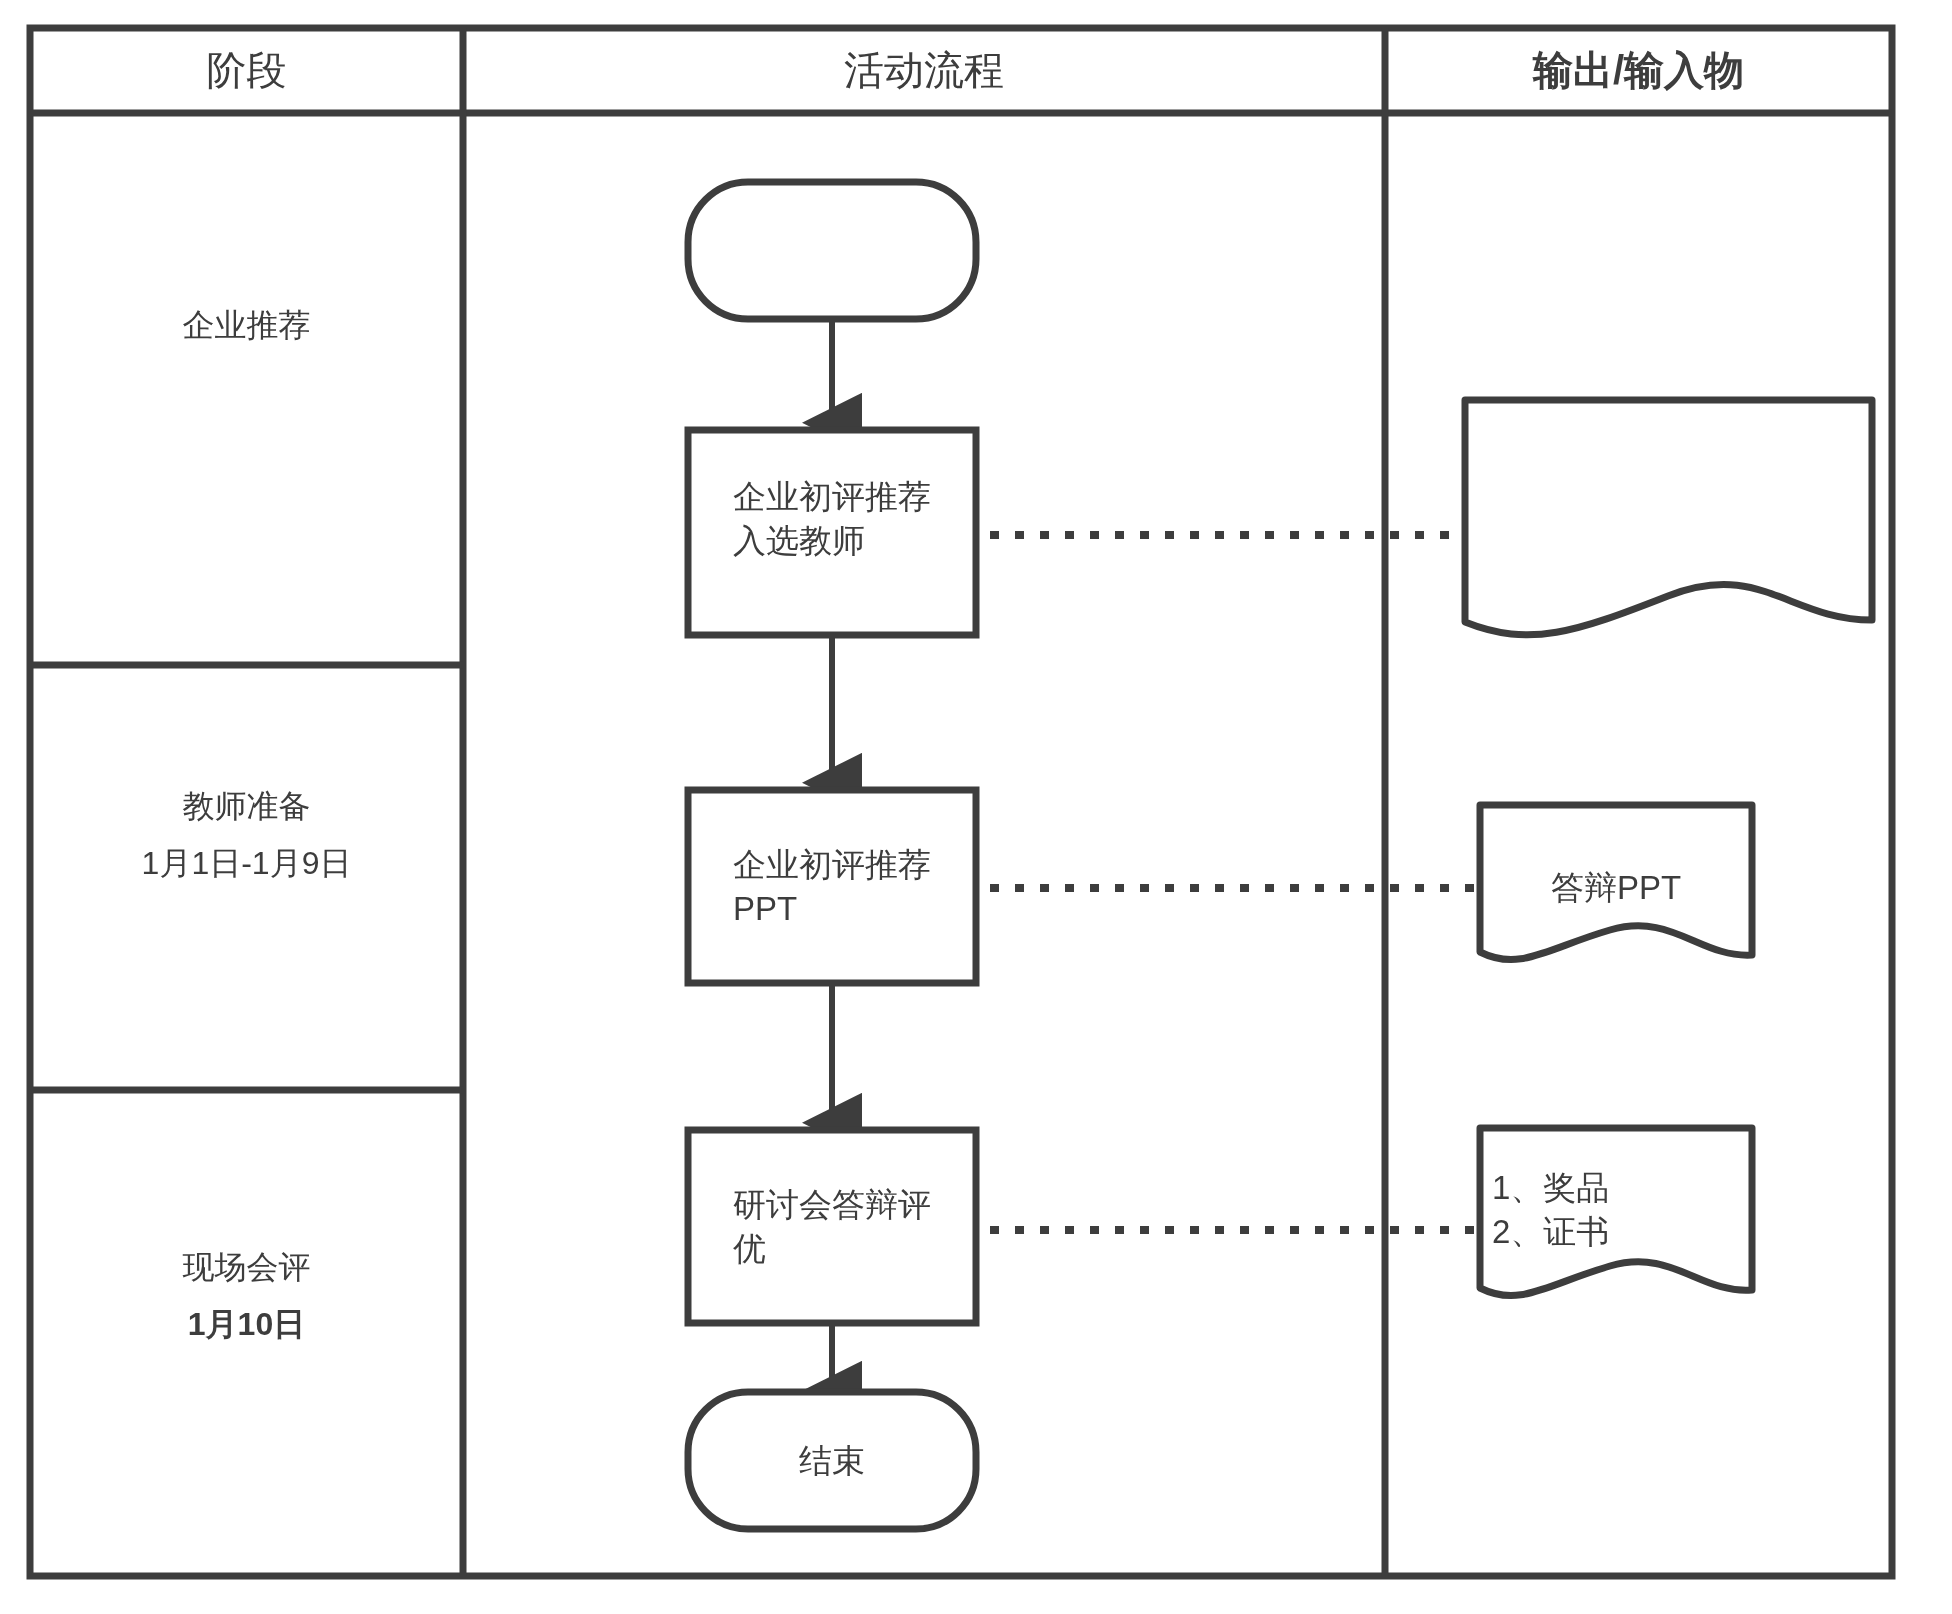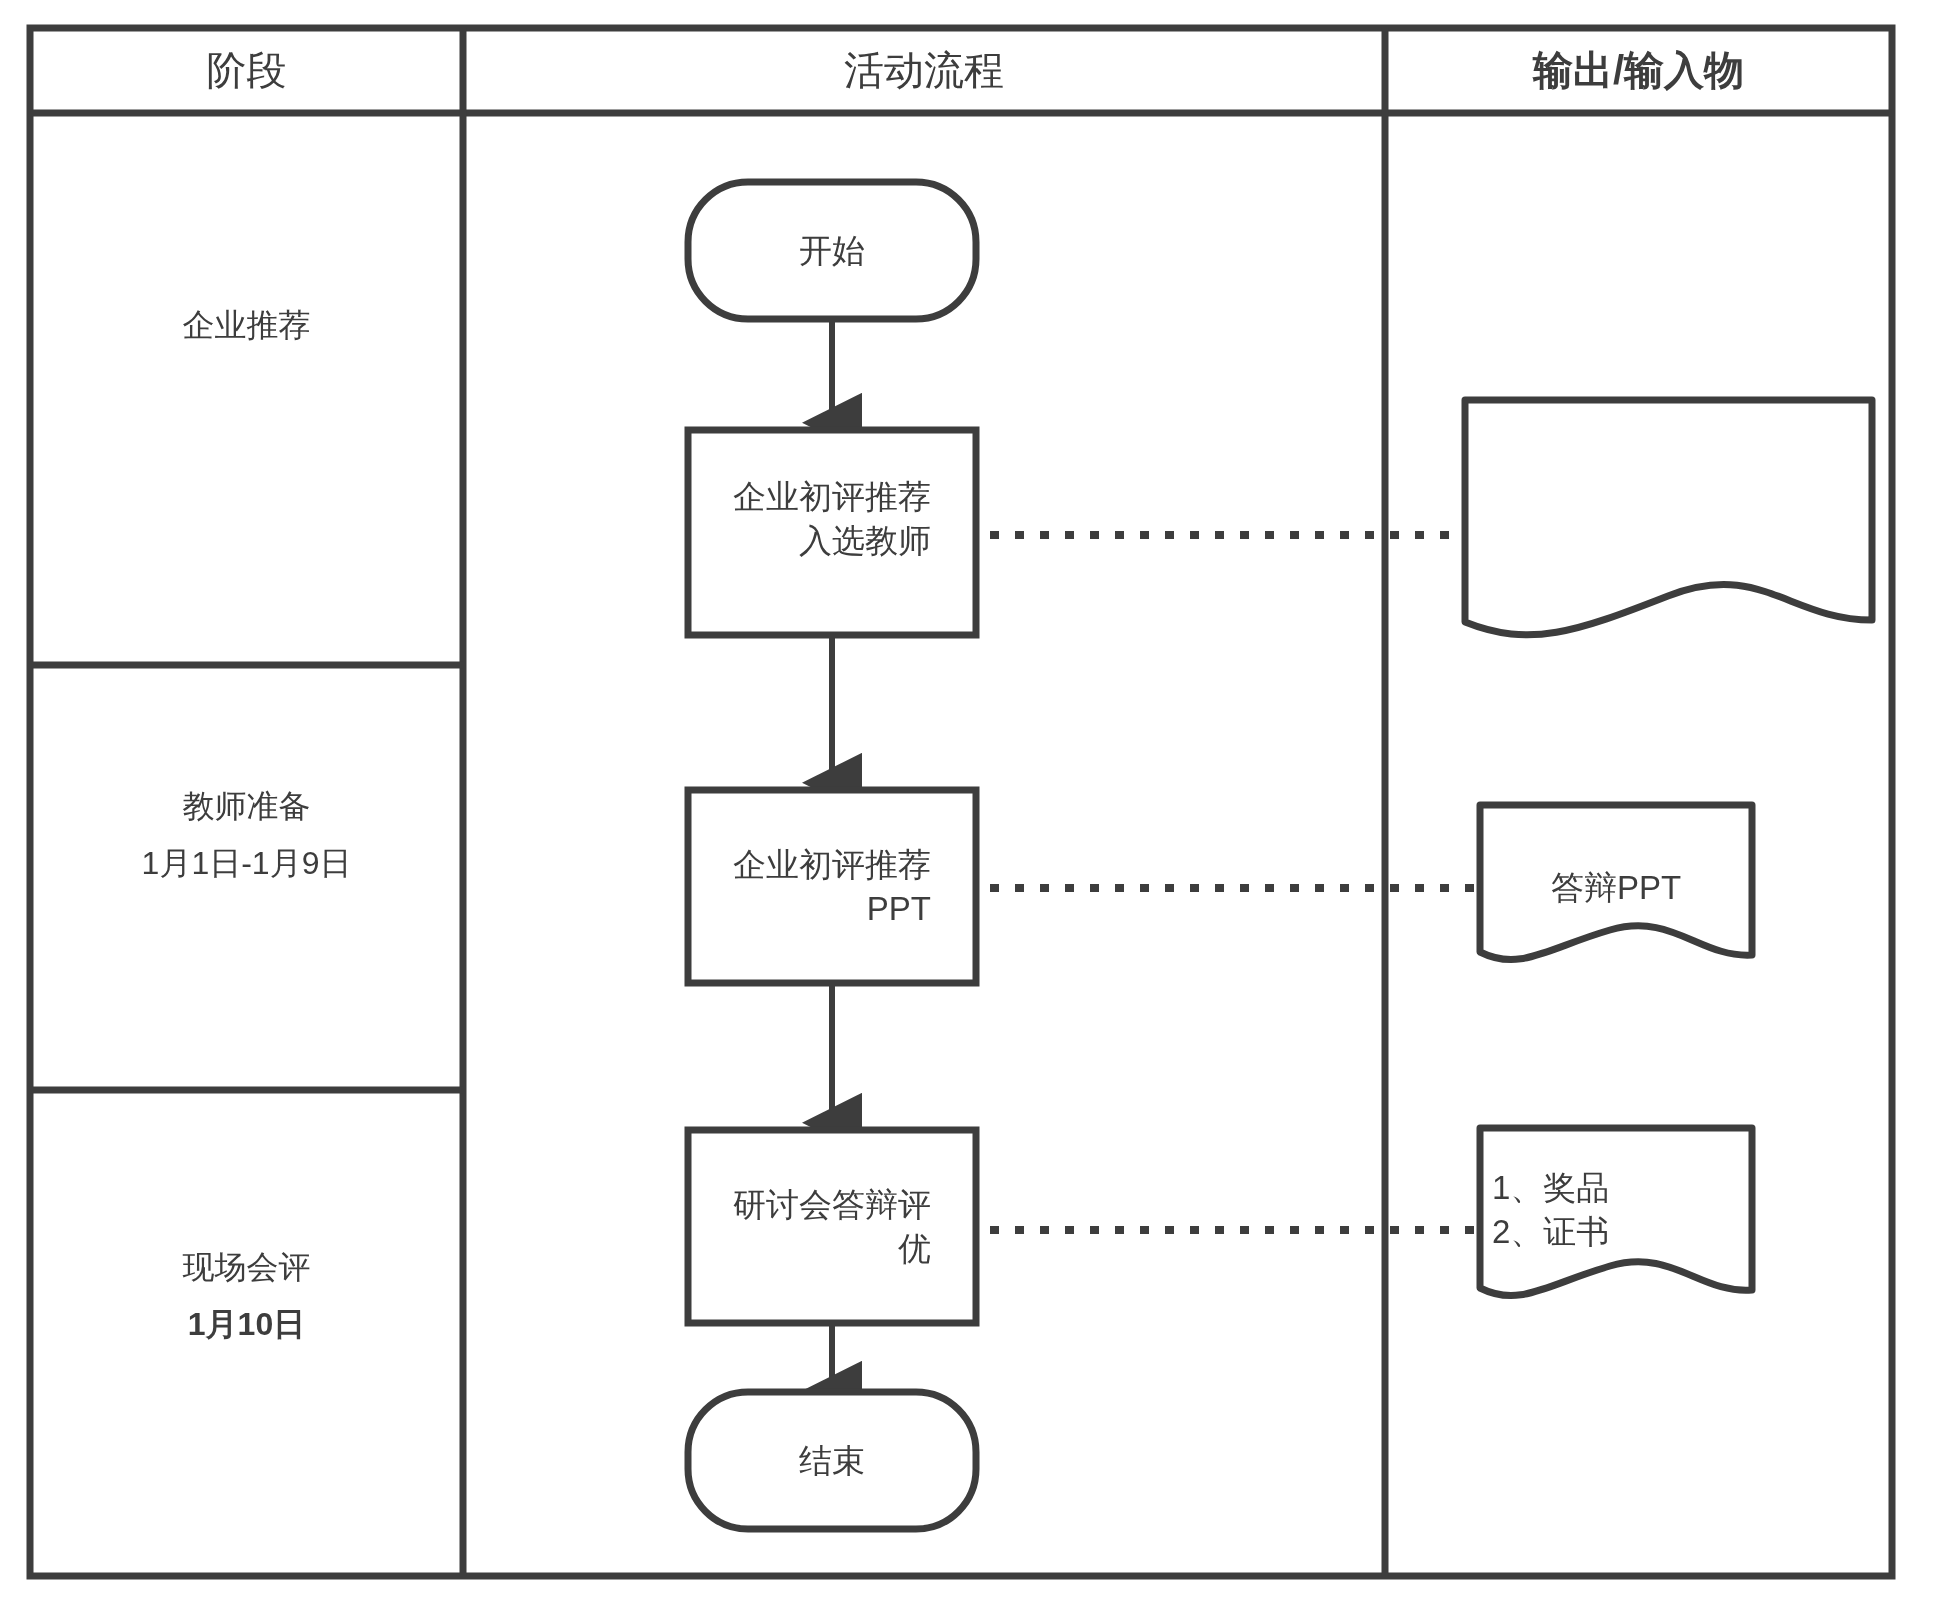--- a/index.html
+++ b/index.html
@@ -28,21 +28,21 @@
     width: 1952px;
     height: 1614px;
   }
 
   
   .txt {
     position: absolute;
     display: flex;
     align-items: center;
     justify-content: center;
-    text-align: right;
+    text-align: left;
     color: #3d3d3d;
     line-height: 1.32;
     white-space: pre-line;
     pointer-events: none;
   }
 
   .header-txt {
     font-size: 40px;
   }
 
@@ -140,21 +140,20 @@
   <div class="txt header-txt" style="left:1385px; top:28px; width:507px; height:85px;font-weight:bold;">输出/输入物</div>
 
   <div class="txt lane-txt" style="left:30px; top:298px; width:433px; height:55px;">企业推荐</div>
 
   <div class="txt lane-txt" style="left:30px; top:779px; width:433px; height:55px;">教师准备</div>
   <div class="txt lane-txt" style="left:30px; top:836px; width:433px; height:55px;">1月1日-1月9日</div>
 
   <div class="txt lane-txt" style="left:30px; top:1240px; width:433px; height:55px;">现场会评</div>
   <div class="txt lane-txt" style="left:30px; top:1297px; width:433px; height:55px;font-weight:bold;">1月10日</div>
 
-  <div class="txt node-txt" style="left:688px; top:182px; width:288px; height:137px;">开始</div>
 
   <div class="txt node-txt" style="left:688px; top:416px; width:288px; height:205px;">企业初评推荐
 入选教师</div>
 
   <div class="txt node-txt" style="left:688px; top:790px; width:288px; height:193px;">企业初评推荐
 PPT</div>
 
   <div class="txt node-txt" style="left:688px; top:1130px; width:288px; height:193px;">研讨会答辩评
 优</div>
 

